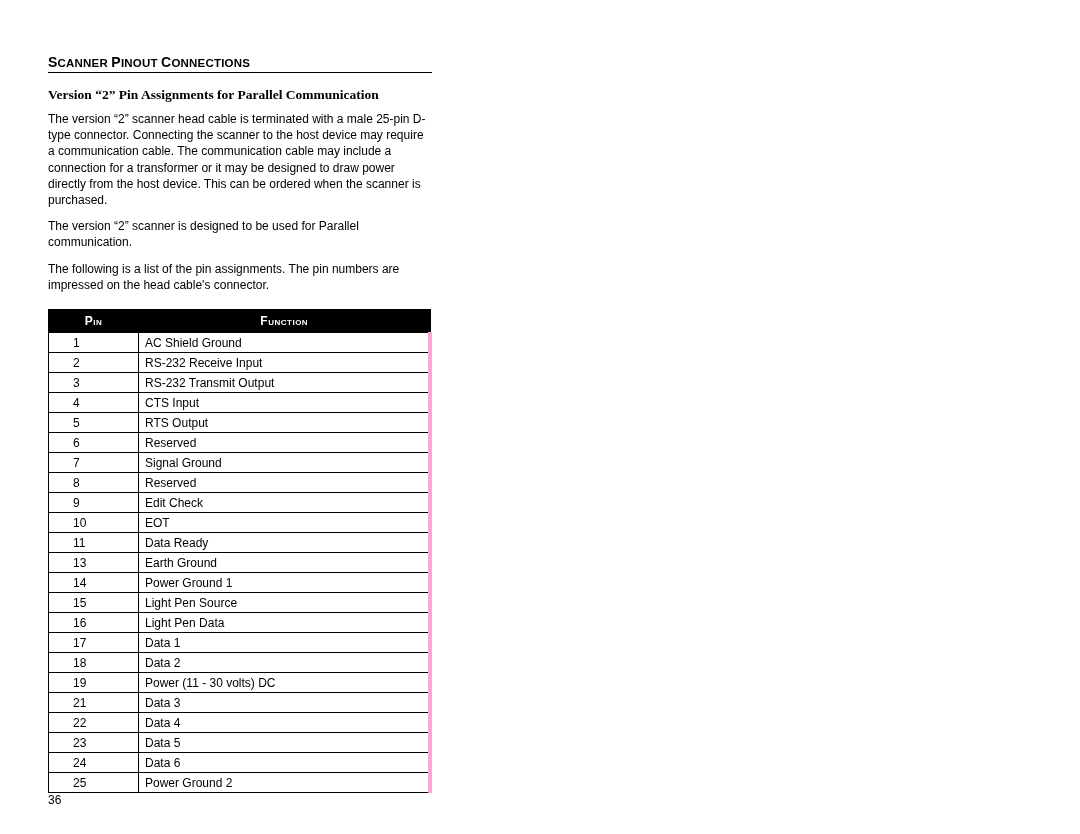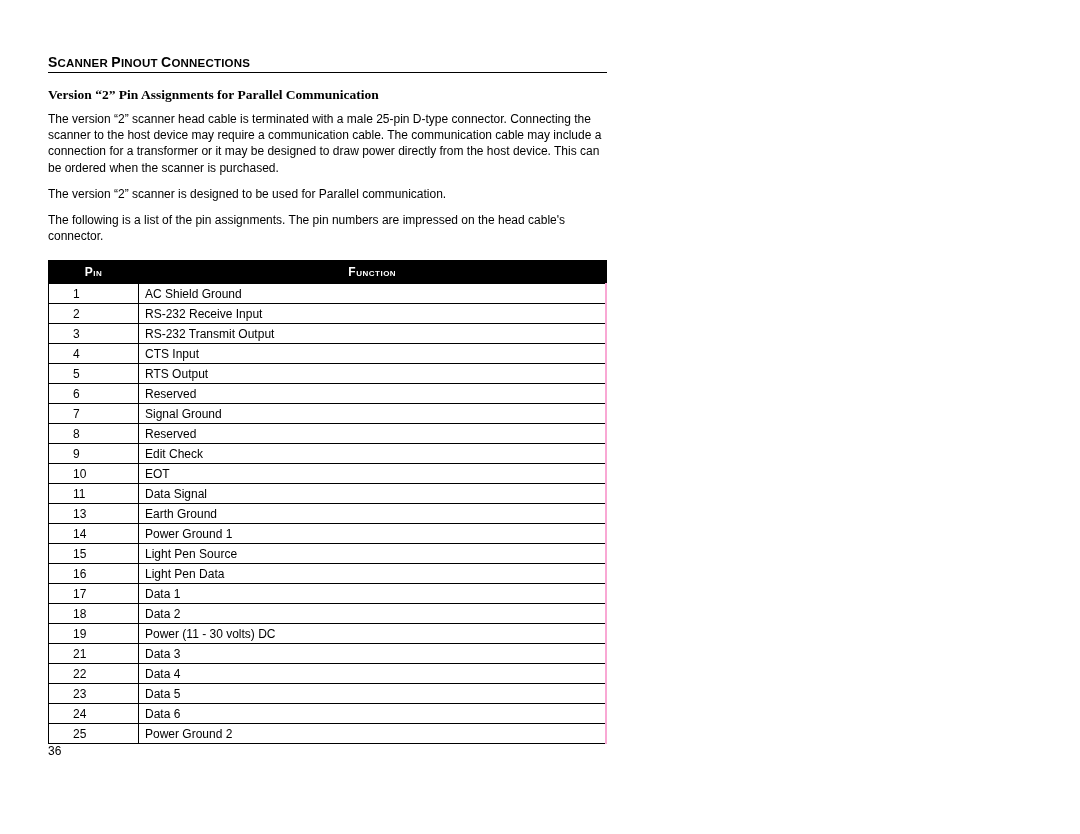--- a/index.html
+++ b/index.html
@@ -5,21 +5,21 @@
     * { box-sizing: border-box; margin: 0; padding: 0; }
     body {
       font-family: Arial, Helvetica, sans-serif;
       background: #ffffff;
       color: #000000;
       width: 1080px;
       height: 834px;
       padding: 54px 0 0 48px;
     }
     .page {
-      width: 559px;
+      width: 384px;
     }
     .section-header {
       font-size: 14px;
       font-weight: bold;
       letter-spacing: 0.2px;
       border-bottom: 1.5px solid #000;
       padding-bottom: 2px;
       margin-bottom: 14px;
     }
     .subheading {
@@ -56,21 +56,21 @@
       vertical-align: middle;
       height: 20px;
     }
     table.pinout td.pin-cell {
       text-align: left;
       padding-left: 24px;
       border-right: 1px solid #000;
       border-left: 1px solid #000;
     }
     table.pinout td.func-cell {
-      border-right: 2px solid #f9a8d4;
+      border-right: 4px solid #f9a8d4;
     }
     .page-num {
       font-size: 12px;
     }
   </style>
 </head>
 <body>
 
 <div class="page">
 
@@ -127,21 +127,21 @@
         <tr>
           <td class="pin-cell">9</td>
           <td class="func-cell">Edit Check</td>
         </tr>
         <tr>
           <td class="pin-cell">10</td>
           <td class="func-cell">EOT</td>
         </tr>
         <tr>
           <td class="pin-cell">11</td>
-          <td class="func-cell">Data Signal</td>
+          <td class="func-cell">Data Ready</td>
         </tr>
         <tr>
           <td class="pin-cell">13</td>
           <td class="func-cell">Earth Ground</td>
         </tr>
         <tr>
           <td class="pin-cell">14</td>
           <td class="func-cell">Power Ground 1</td>
         </tr>
         <tr>

